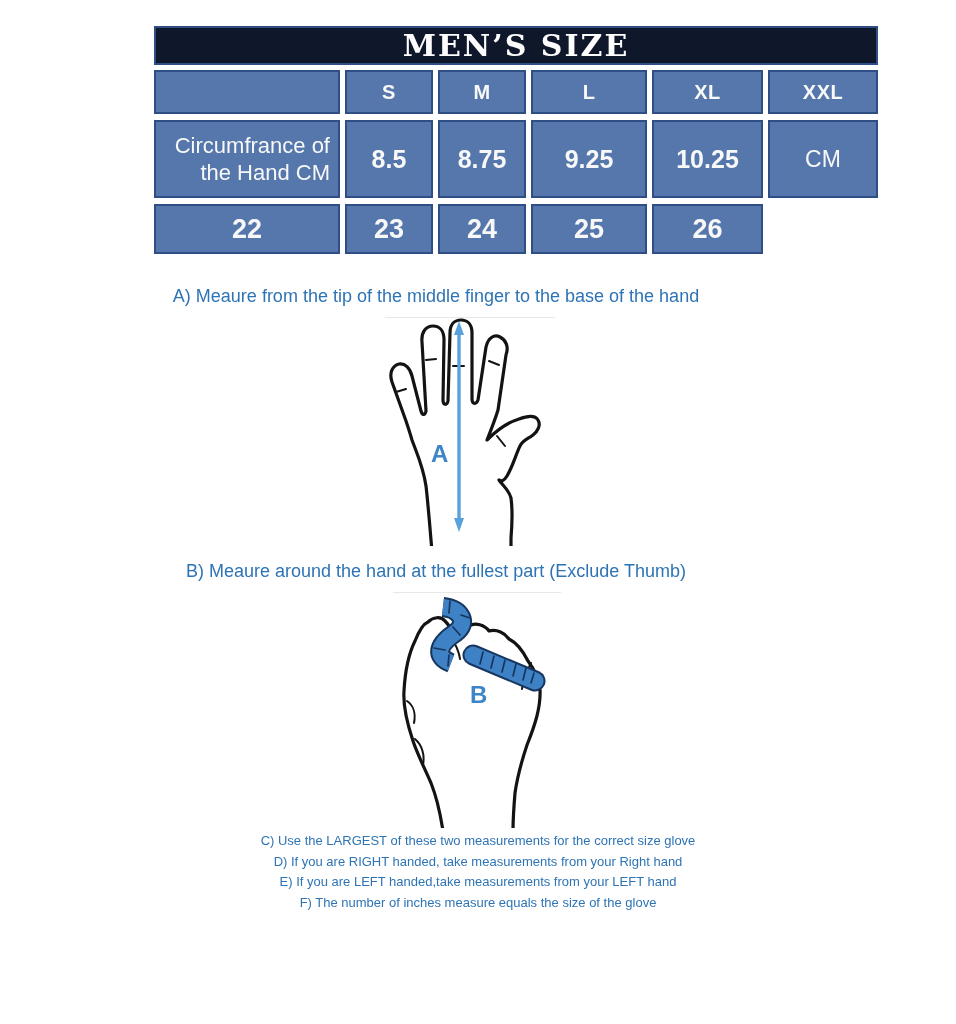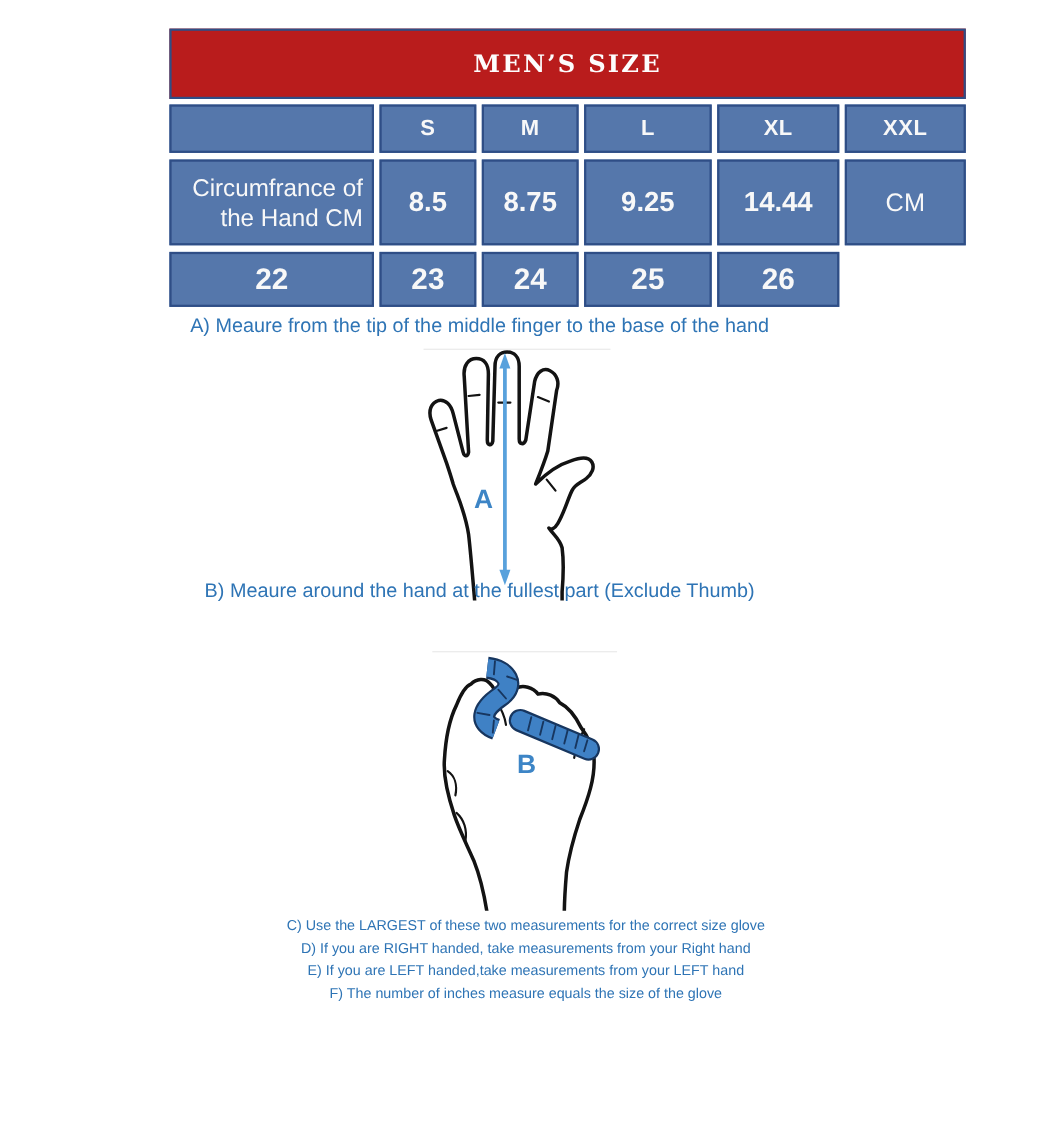--- a/index.html
+++ b/index.html
@@ -3,25 +3,25 @@
 <meta charset="utf-8">
 <style>
   html,body{margin:0;padding:0;}
   body{
     width:956px;height:1024px;position:relative;background:#ffffff;
     font-family:"Liberation Sans",sans-serif;overflow:hidden;
   }
   
   .tbl{position:absolute;left:154px;top:26px;width:724px;}
   .tbl-title{
-    box-sizing:border-box;height:64px;margin-bottom:5px;width:100%;
-    background:#b91c1c;border:2px solid #2f4e86;
+    box-sizing:border-box;height:39px;margin-bottom:5px;width:100%;
+    background:#0f172a;border:2px solid #2f4e86;
     display:flex;align-items:center;justify-content:center;
     color:#fdfdfd;font-family:"DejaVu Serif",serif;font-weight:800;
-    font-size:22px;letter-spacing:2px;
+    font-size:30px;letter-spacing:2px;
   }
   .tbl-grid{
     display:grid;
     grid-template-columns:186px 88px 88px 116px 111px 110px;
     grid-template-rows:44px 78px 50px;
     gap:6px 5px;
   }
   .cell{
     box-sizing:border-box;background:#5577ab;border:2px solid #2f4e86;
     display:flex;align-items:center;justify-content:center;
@@ -32,21 +32,21 @@
     padding-left:0;padding-right:8px;font-size:22px;line-height:1.25;}
   .cell.rowlabel.center{justify-content:center;text-align:left;padding:0;font-size:23px;}
   .cell.val-big{font-size:25px;font-weight:bold;}
   .cell.val{font-size:27px;font-weight:bold;}
   
   .note{
     position:absolute;left:0;width:872px;text-align:center;
     color:#2e74b5;font-size:18px;white-space:pre;
   }
   .note-a{top:286px;}
-  .note-b{top:527px;}
+  .note-b{top:561px;}
   .notes-bottom{
     position:absolute;left:0;top:831px;width:956px;text-align:center;
     color:#2e74b5;font-size:13px;line-height:20.6px;
   }
   
   .illus{position:absolute;border-top:1px solid #e8e8e8;}
   .illus-a{left:385px;top:317px;width:170px;height:228px;}
   .illus-b{left:393px;top:592px;width:168px;height:235px;}
   .illus svg{display:block;width:100%;height:100%;}
 </style>
@@ -61,21 +61,21 @@
     <div class="cell head">S</div>
     <div class="cell head">M</div>
     <div class="cell head">L</div>
     <div class="cell head">XL</div>
     <div class="cell head">XXL</div>
 
     <div class="cell rowlabel">Circumfrance of the Hand CM</div>
     <div class="cell val-big">8.5</div>
     <div class="cell val-big">8.75</div>
     <div class="cell val-big">9.25</div>
-    <div class="cell val-big">14.44</div>
+    <div class="cell val-big">10.25</div>
 
     <div class="cell rowlabel center">CM</div>
     <div class="cell val">22</div>
     <div class="cell val">23</div>
     <div class="cell val">24</div>
     <div class="cell val">25</div>
     <div class="cell val">26</div>
   </div>
 </div>
 

